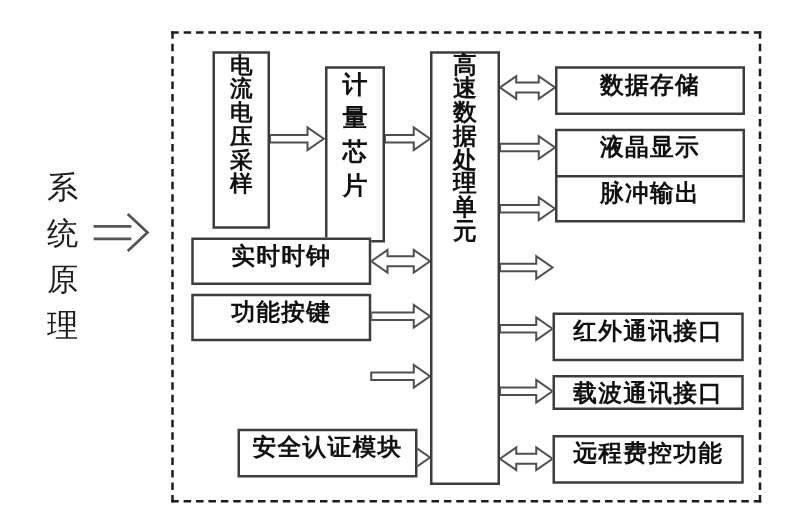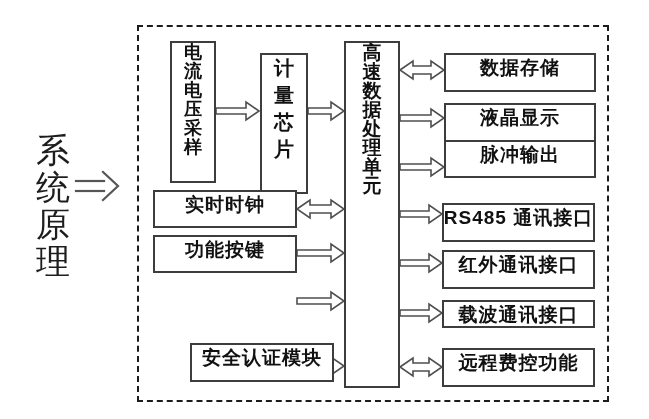--- a/index.html
+++ b/index.html
@@ -48,21 +48,21 @@
   #b-storage{left:444px;top:53px;width:152px;height:39px;}
   #b-lcd{left:444px;top:103px;width:152px;height:39px;}
   #b-pulse{left:444px;top:140px;width:152px;height:38px;}
   #b-rs485{left:442px;top:203px;width:153px;height:39px;}
   #b-infrared{left:442px;top:250px;width:153px;height:39px;}
   #b-carrier{left:442px;top:300px;width:153px;height:28px;}
   #b-fee{left:442px;top:348px;width:153px;height:39px;}
   
   .side-label{
     position:absolute;left:36px;top:132px;width:28px;
-    font-size:34px;line-height:37px;text-align:center;
+    font-size:25px;line-height:37px;text-align:center;
     word-break:break-all;
     color:#1d1d1d;font-weight:500;
     z-index:2;
   }
   
   .arrows{
     position:absolute;left:0;top:0;width:649px;height:419px;
     z-index:1;
   }
   .arrows polygon{fill:#ffffff;stroke:#4f4f4f;stroke-width:1.6;stroke-linejoin:miter;}
@@ -134,23 +134,20 @@
 
   <div class="box hbox" id="b-storage">
     <span>数据存储</span>
   </div>
   <div class="box hbox" id="b-lcd">
     <span>液晶显示</span>
   </div>
   <div class="box hbox" id="b-pulse">
     <span>脉冲输出</span>
   </div>
-  <div class="box hbox" id="b-rs485">
-    <span>RS485 通讯接口</span>
-  </div>
   <div class="box hbox" id="b-infrared">
     <span>红外通讯接口</span>
   </div>
   <div class="box hbox" id="b-carrier">
     <span>载波通讯接口</span>
   </div>
   <div class="box hbox" id="b-fee">
     <span>远程费控功能</span>
   </div>
 

